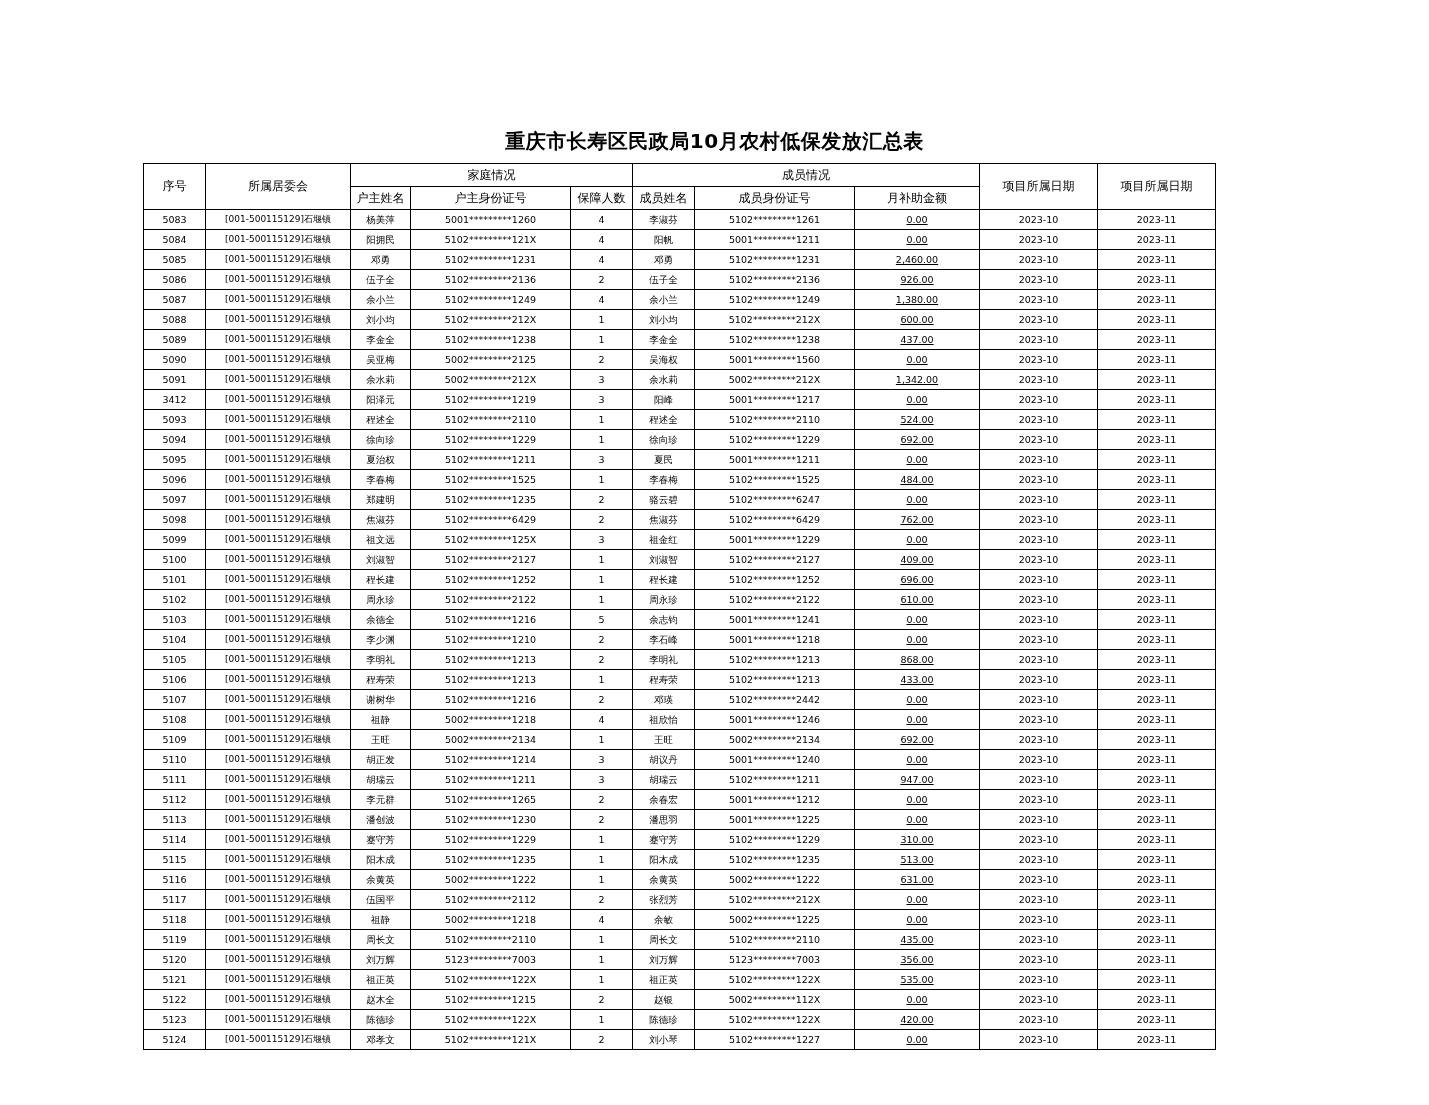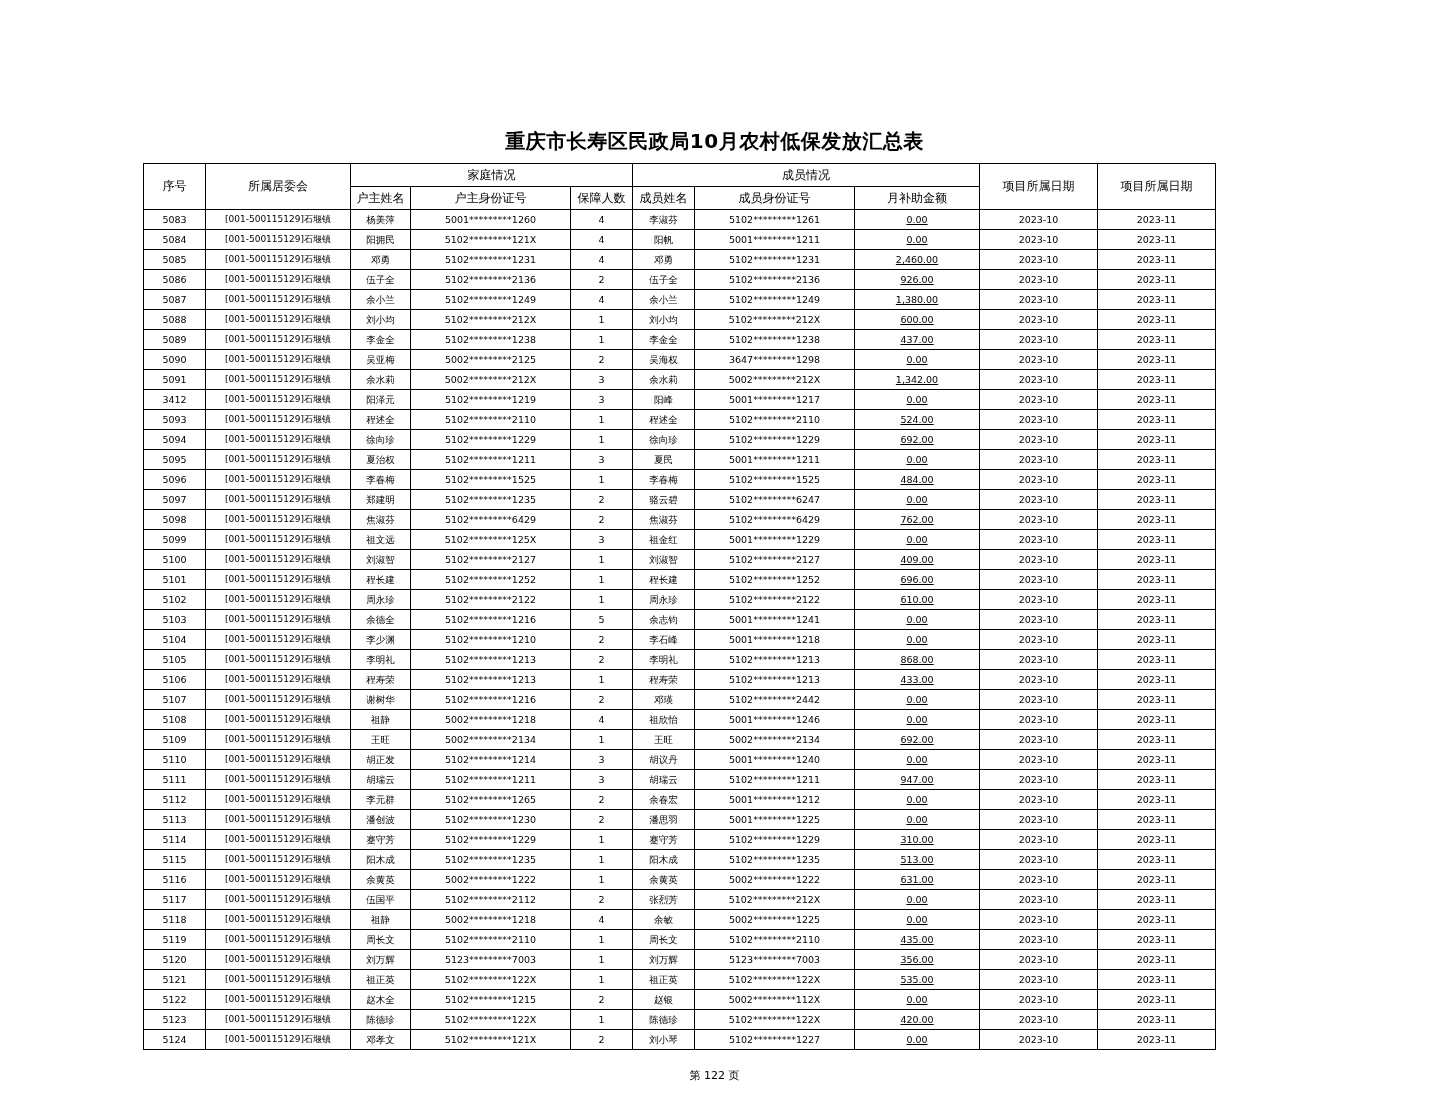--- a/index.html
+++ b/index.html
@@ -213,21 +213,21 @@
             <td class="num">2023-10</td>
             <td class="num">2023-11</td>
           </tr>
           <tr>
             <td class="num">5090</td>
             <td class="community">[001-500115129]石堰镇</td>
             <td>吴亚梅</td>
             <td class="idcard">5002*********2125</td>
             <td class="num">2</td>
             <td>吴海权</td>
-            <td class="idcard">3647*********1298</td>
+            <td class="idcard">5001*********1560</td>
             <td class="amount">0.00</td>
             <td class="num">2023-10</td>
             <td class="num">2023-11</td>
           </tr>
           <tr>
             <td class="num">5091</td>
             <td class="community">[001-500115129]石堰镇</td>
             <td>余水莉</td>
             <td class="idcard">5002*********212X</td>
             <td class="num">3</td>
@@ -630,15 +630,14 @@
             <td>刘小琴</td>
             <td class="idcard">5102*********1227</td>
             <td class="amount">0.00</td>
             <td class="num">2023-10</td>
             <td class="num">2023-11</td>
           </tr>
         </tbody>
     </table>
   </div>
 
-  <div class="page-footer">第 122 页</div>
 
 </div>
 
 </body></html>

